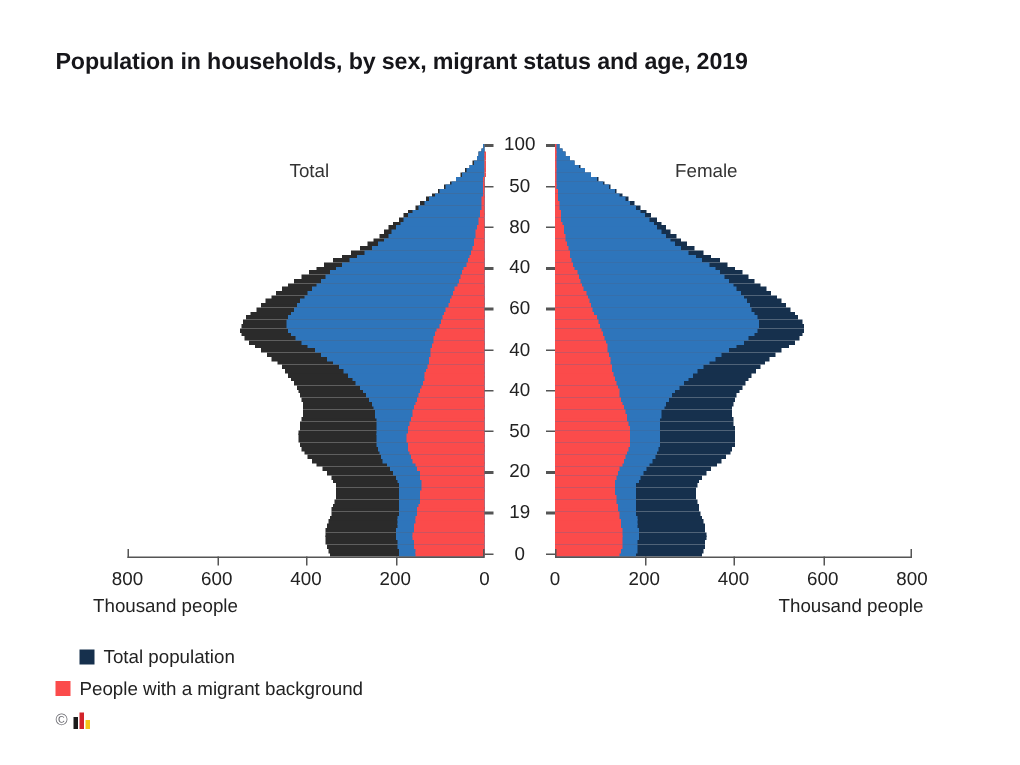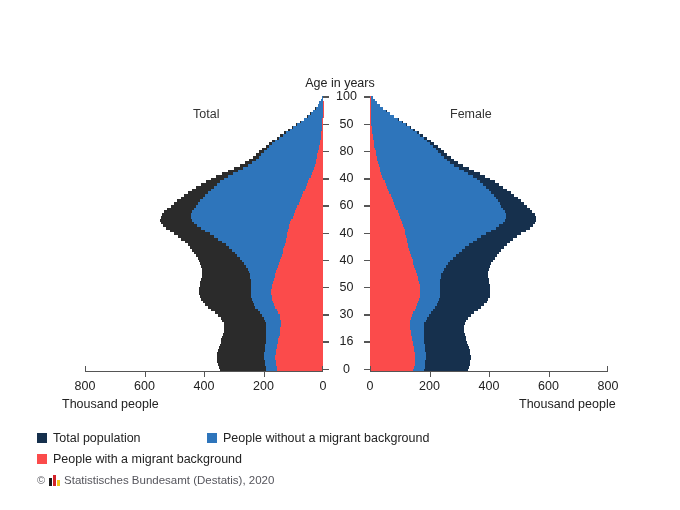--- a/index.html
+++ b/index.html
@@ -95,22 +95,22 @@
   .bar-black{height:8px;background:#1a1a1a;}
   .bar-red{height:11px;background:#d2232a;}
   .bar-gold{height:6px;background:#f5c518;}
   .footer-text{font-size:11.5px;color:#55555c;white-space:nowrap;}
 </style>
 </head>
 <body>
 
 <div id="chart-root">
 
-
-  <div class="axis-title-age">Age in years</div>
+  <div class="title">Population in households, by sex, migrant status and age, 2019</div>
+
 
   <div class="side-label" id="male-label">Total</div>
   <div class="side-label" id="female-label">Female</div>
 
   <div class="panel" id="panel-male">
     <div class="bars" id="bars-male-total">
         <div class="bar" style="top: 272.277px; height: 3.07277px; width: 102.638px; background: rgb(43, 43, 43);"></div>
         <div class="bar" style="top: 269.554px; height: 3.07277px; width: 103.828px; background: rgb(43, 43, 43);"></div>
         <div class="bar" style="top: 266.832px; height: 3.07277px; width: 105.017px; background: rgb(43, 43, 43);"></div>
         <div class="bar" style="top: 264.109px; height: 3.07277px; width: 105.612px; background: rgb(43, 43, 43);"></div>
@@ -731,24 +731,24 @@
         <div class="bar" style="top: 0px; height: 3.07277px; width: 0.08925px; background: rgb(251, 75, 75);"></div>
       </div>
   </div>
 
   <div id="age-axis">
       <div class="age-tick-mark left" style="top: 273.639px;"></div>
       <div class="age-tick-mark right" style="top: 273.639px;"></div>
       <div class="age-tick-label" style="top: 273.639px;">0</div>
       <div class="age-tick-mark left" style="top: 246.411px;"></div>
       <div class="age-tick-mark right" style="top: 246.411px;"></div>
-      <div class="age-tick-label" style="top: 246.411px;">16</div>
+      <div class="age-tick-label" style="top: 246.411px;">19</div>
       <div class="age-tick-mark left" style="top: 219.183px;"></div>
       <div class="age-tick-mark right" style="top: 219.183px;"></div>
-      <div class="age-tick-label" style="top: 219.183px;">30</div>
+      <div class="age-tick-label" style="top: 219.183px;">20</div>
       <div class="age-tick-mark left" style="top: 191.955px;"></div>
       <div class="age-tick-mark right" style="top: 191.955px;"></div>
       <div class="age-tick-label" style="top: 191.955px;">50</div>
       <div class="age-tick-mark left" style="top: 164.728px;"></div>
       <div class="age-tick-mark right" style="top: 164.728px;"></div>
       <div class="age-tick-label" style="top: 164.728px;">40</div>
       <div class="age-tick-mark left" style="top: 137.5px;"></div>
       <div class="age-tick-mark right" style="top: 137.5px;"></div>
       <div class="age-tick-label" style="top: 137.5px;">40</div>
       <div class="age-tick-mark left" style="top: 110.272px;"></div>
@@ -793,40 +793,35 @@
       <div class="xtick-label" style="left: 178.5px;">600</div>
       <div class="xcap" style="left: 236.6px;"></div>
       <div class="xtick-label" style="left: 238px;">800</div>
     </div>
 
   <div class="unit-label" id="unit-male">Thousand people</div>
   <div class="unit-label" id="unit-female">Thousand people</div>
 
   <div id="legend">
     <div class="legend-row" style="top:0px;">
-      <div class="legend-item" style="left:0px;text-align:center;">
+      <div class="legend-item" style="left:16px;text-align:center;">
         <span class="swatch" style="background: rgb(22, 48, 77);"></span>
         <span class="legend-text">Total population</span>
-      </div>
-      <div class="legend-item" style="left:170px;">
-        <span class="swatch" style="background: rgb(46, 117, 187);"></span>
-        <span class="legend-text">People without a migrant background</span>
       </div>
     </div>
     <div class="legend-row" style="top:21px;">
       <div class="legend-item" style="left:0px;">
         <span class="swatch" style="background: rgb(251, 75, 75);"></span>
         <span class="legend-text">People with a migrant background</span>
       </div>
     </div>
   </div>
 
   <div id="footer">
     <span class="copy-mark">©</span>
     <span class="destatis-logo">
       <i class="bar-black"></i>
         <i class="bar-red"></i>
         <i class="bar-gold"></i>
     </span>
-    <span class="footer-text">Statistisches Bundesamt (Destatis), 2020</span>
   </div>
 
 </div>
 
 </body></html>

